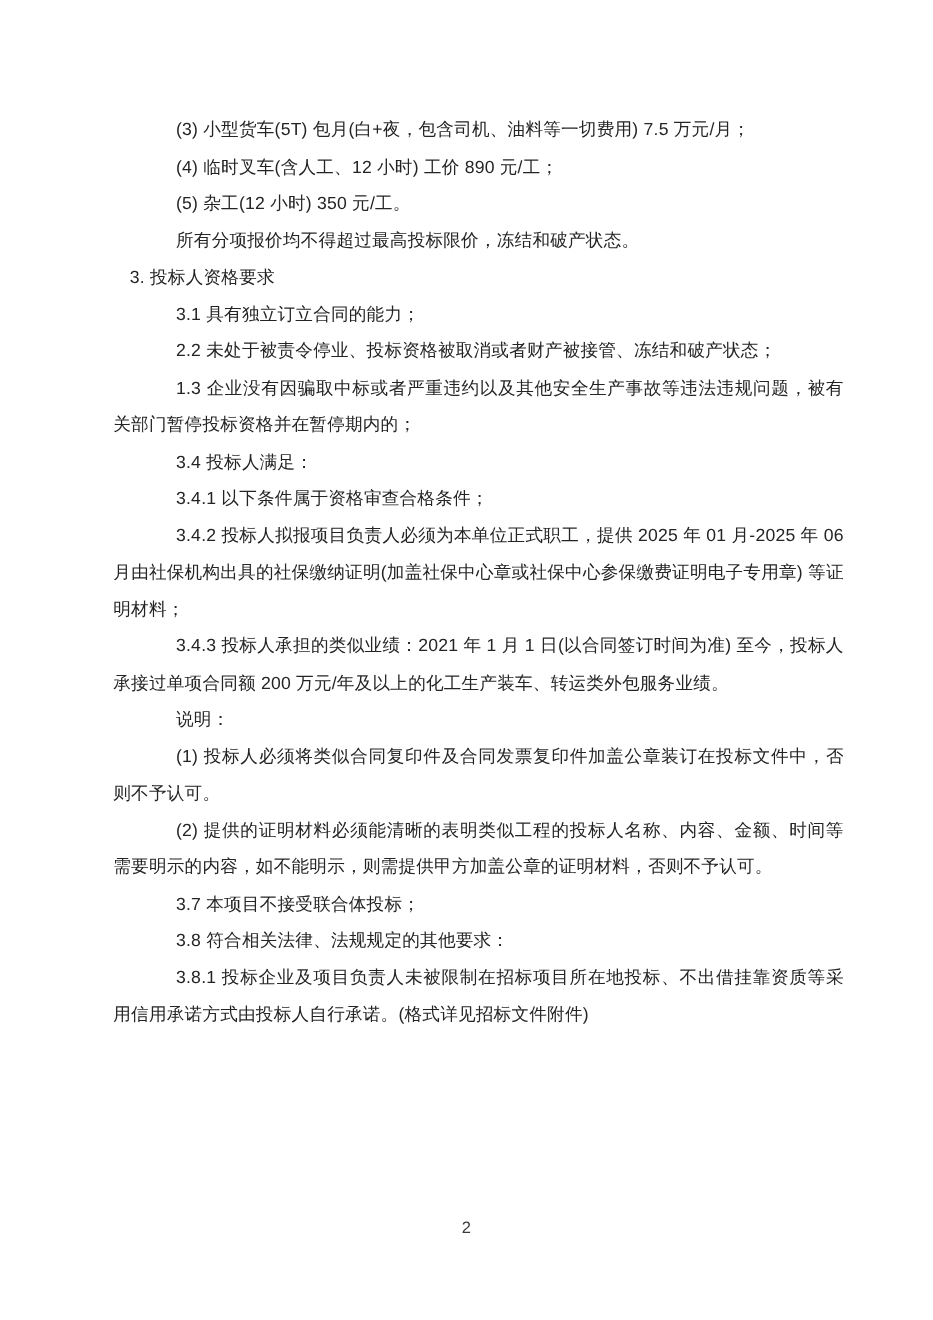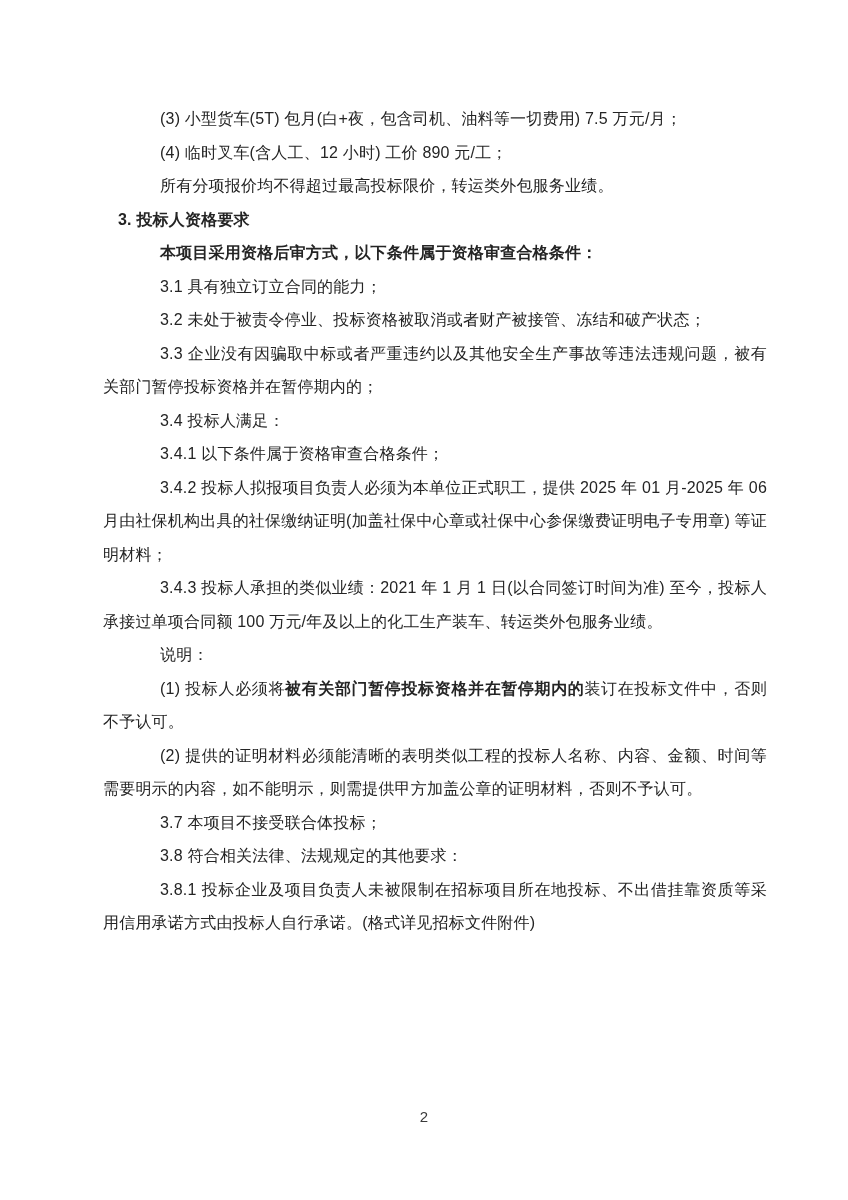--- a/index.html
+++ b/index.html
@@ -34,50 +34,50 @@
     font-weight: 400;
   }
   .para.heading {
     text-indent: 15px;
     font-weight: 700;
   }
   .para.lead {
     font-weight: 700;
   }
   .seg { font-weight: inherit; }
-  .seg.bold { font-weight: 700; }
+  .seg.bold { font-weight: 400; }
   .page-number {
     position: absolute;
     left: 0;
     right: 0;
     top: 1106px;
     text-align: center;
     font-size: 15px;
     line-height: 22px;
     color: #3a3a3a;
   }
 </style>
 </head>
 <body>
 
 <div class="page">
   <div class="doc-body">
       <p class="para body"><span class="seg">(3) 小型货车(5T) 包月(白+夜，包含司机、油料等一切费用) 7.5 万元/月；</span></p>
       <p class="para body"><span class="seg">(4) 临时叉车(含人工、12 小时) 工价 890 元/工；</span></p>
-      <p class="para body"><span class="seg">所有分项报价均不得超过最高投标限价，转运类外包服务业绩。</span></p>
+      <p class="para body"><span class="seg">(5) 杂工(12 小时) 350 元/工。</span></p>
+      <p class="para body"><span class="seg">所有分项报价均不得超过最高投标限价，冻结和破产状态。</span></p>
       <p class="para heading"><span class="seg bold">3. 投标人资格要求</span></p>
-      <p class="para lead"><span class="seg bold">本项目采用资格后审方式，以下条件属于资格审查合格条件：</span></p>
       <p class="para body"><span class="seg">3.1 具有独立订立合同的能力；</span></p>
-      <p class="para body"><span class="seg">3.2 未处于被责令停业、投标资格被取消或者财产被接管、冻结和破产状态；</span></p>
-      <p class="para body"><span class="seg">3.3 企业没有因骗取中标或者严重违约以及其他安全生产事故等违法违规问题，被有关部门暂停投标资格并在暂停期内的；</span></p>
+      <p class="para body"><span class="seg">2.2 未处于被责令停业、投标资格被取消或者财产被接管、冻结和破产状态；</span></p>
+      <p class="para body"><span class="seg">1.3 企业没有因骗取中标或者严重违约以及其他安全生产事故等违法违规问题，被有关部门暂停投标资格并在暂停期内的；</span></p>
       <p class="para body"><span class="seg">3.4 投标人满足：</span></p>
       <p class="para body"><span class="seg">3.4.1 以下条件属于资格审查合格条件；</span></p>
       <p class="para body"><span class="seg">3.4.2 投标人拟报项目负责人必须为本单位正式职工，提供 2025 年 01 月-2025 年 06 月由社保机构出具的社保缴纳证明(加盖社保中心章或社保中心参保缴费证明电子专用章) 等证明材料；</span></p>
-      <p class="para body"><span class="seg">3.4.3 投标人承担的类似业绩：2021 年 1 月 1 日(以合同签订时间为准) 至今，投标人承接过单项合同额 100 万元/年及以上的化工生产装车、转运类外包服务业绩。</span></p>
+      <p class="para body"><span class="seg">3.4.3 投标人承担的类似业绩：2021 年 1 月 1 日(以合同签订时间为准) 至今，投标人承接过单项合同额 200 万元/年及以上的化工生产装车、转运类外包服务业绩。</span></p>
       <p class="para body"><span class="seg">说明：</span></p>
-      <p class="para body"><span class="seg">(1) 投标人必须将</span><span class="seg bold">被有关部门暂停投标资格并在暂停期内的</span><span class="seg">装订在投标文件中，否则不予认可。</span></p>
+      <p class="para body"><span class="seg">(1) 投标人必须将</span><span class="seg bold">类似合同复印件及合同发票复印件加盖公章</span><span class="seg">装订在投标文件中，否则不予认可。</span></p>
       <p class="para body"><span class="seg">(2) 提供的证明材料必须能清晰的表明类似工程的投标人名称、内容、金额、时间等需要明示的内容，如不能明示，则需提供甲方加盖公章的证明材料，否则不予认可。</span></p>
       <p class="para body"><span class="seg">3.7 本项目不接受联合体投标；</span></p>
       <p class="para body"><span class="seg">3.8 符合相关法律、法规规定的其他要求：</span></p>
       <p class="para body"><span class="seg">3.8.1 投标企业及项目负责人未被限制在招标项目所在地投标、不出借挂靠资质等采用信用承诺方式由投标人自行承诺。(格式详见招标文件附件)</span></p>
     </div>
   <div class="page-number">2</div>
 </div>
 
 </body></html>

